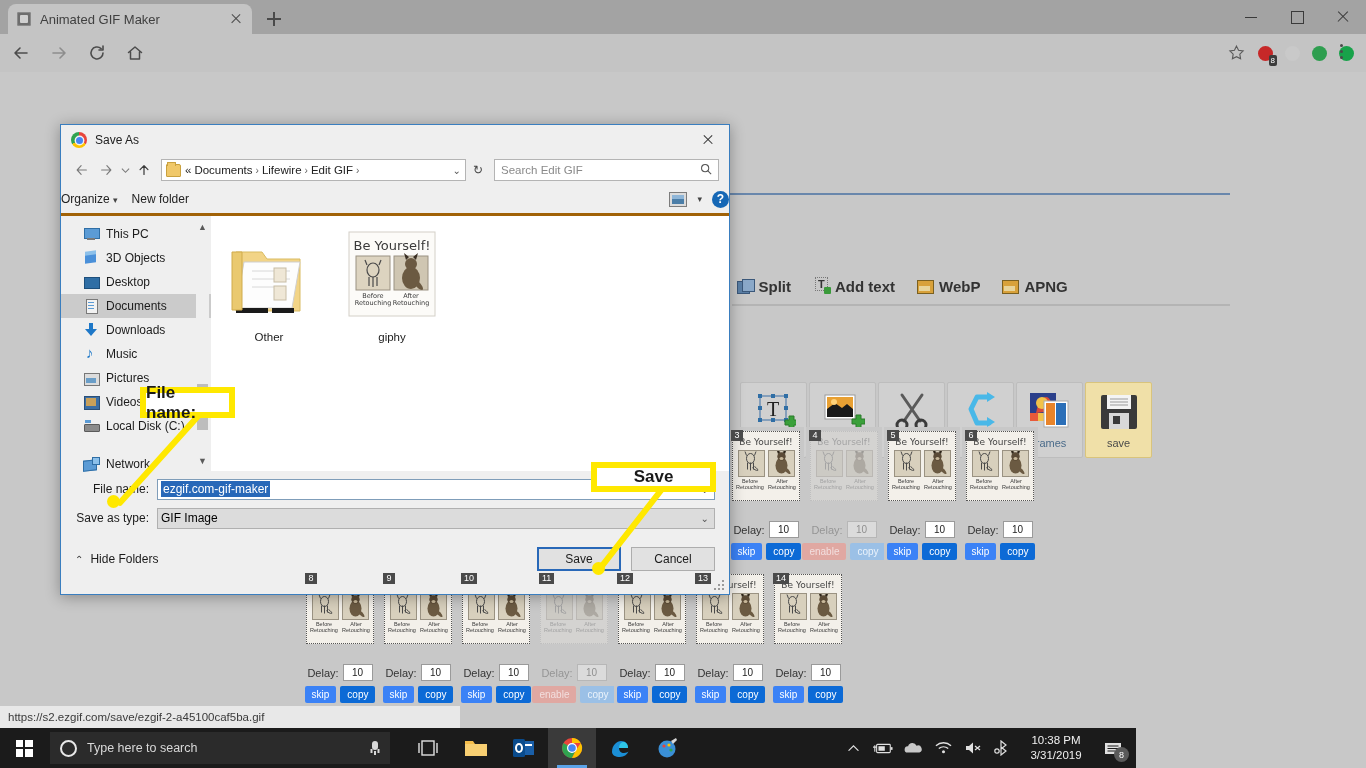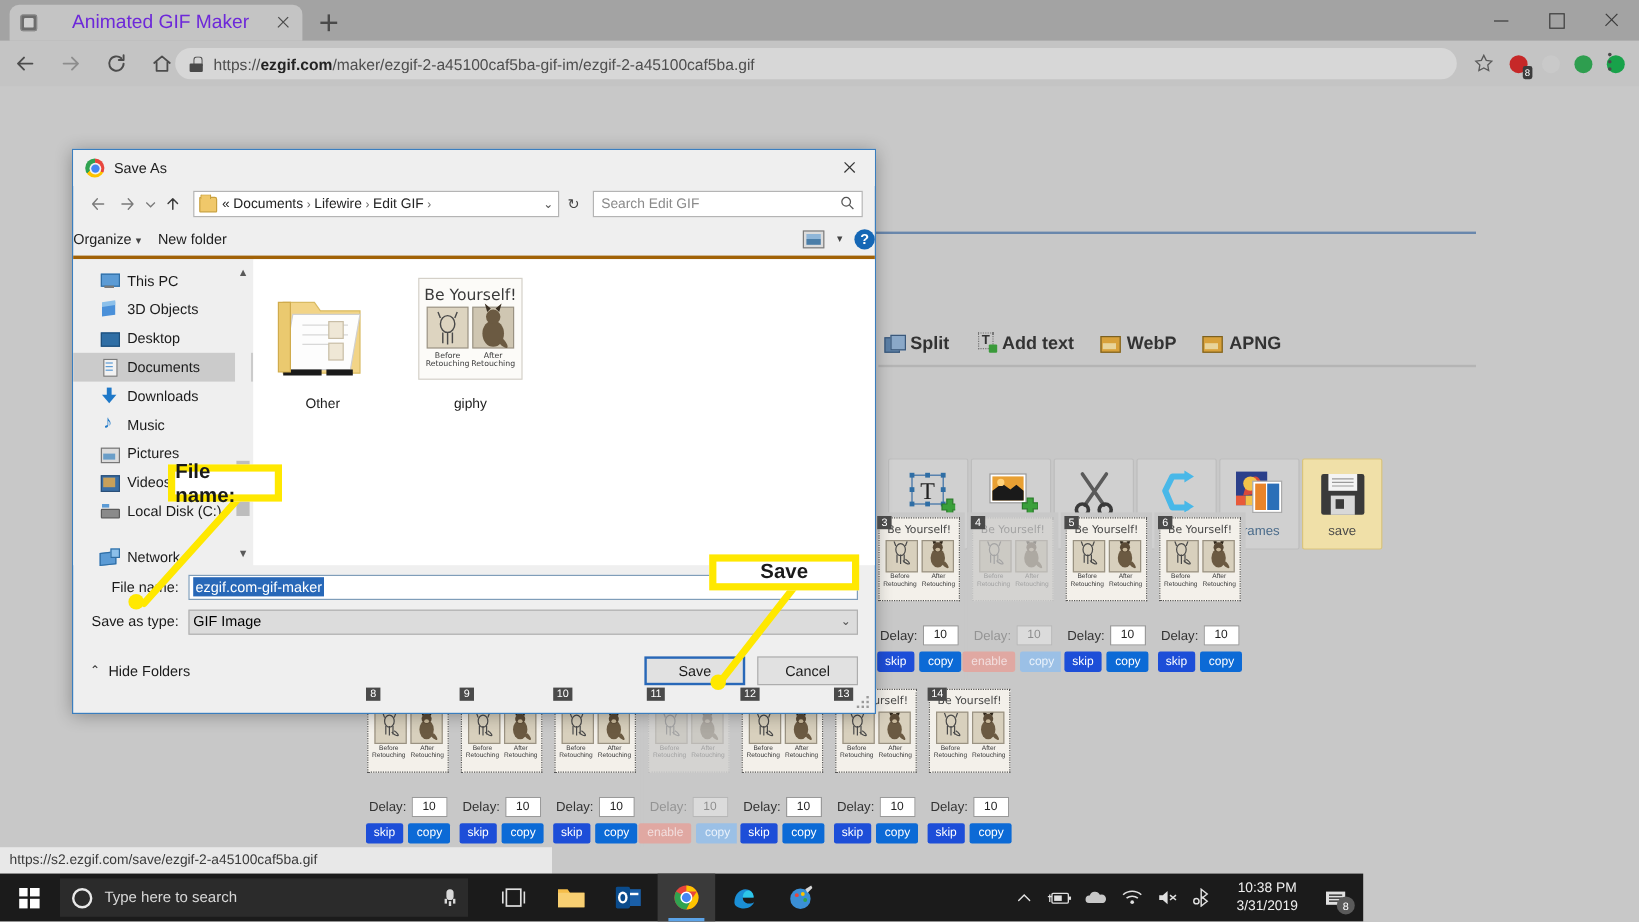--- a/index.html
+++ b/index.html
@@ -24,21 +24,21 @@
   .tab-favicon { width: 16px; height: 16px; flex: 0 0 16px; position: relative; }
   .tab-favicon::before {
     content:""; position:absolute; inset:1px; background:#6d6d6d;
     border-radius:2px;
     box-shadow: inset 0 0 0 1px #8a8a8a;
   }
   .tab-favicon::after{
     content:""; position:absolute; left:4px; top:4px; width:8px;height:8px;
     background:#d0d0d0; border-radius:1px;
   }
-  .tab-title { font-size: 16px; color: #6d28d9; flex: 1; white-space: nowrap; overflow: hidden; margin-left: 20px; }
+  .tab-title { font-size: 13px; color: #404040; flex: 1; white-space: nowrap; overflow: hidden; }
   .tab-close { width: 16px; height: 16px; position: relative; flex: 0 0 16px; }
   .tab-close::before, .tab-close::after {
     content:""; position:absolute; left:2px; top:7px; width:12px; height:1.4px; background:#4a4a4a;
   }
   .tab-close::before { transform: rotate(45deg); }
   .tab-close::after { transform: rotate(-45deg); }
   .tab-new {
     position: absolute; left: 262px; top: 7px; width: 24px; height: 24px;
   }
   .tab-new::before, .tab-new::after {
@@ -145,21 +145,21 @@
   .ty-pic { width: 27px; height: 27px; background: #d8d0bd; border: 1px solid #9a9282; position: relative; overflow:hidden; }
   .ty-cap { display:flex; gap:3px; margin-top:1px; }
   .ty-cap span { width: 29px; font-size: 5.5px; line-height: 6px; text-align:center; color:#3a3a3a; }
   .frame.disabled .frame-thumb { opacity: .28; border-color:#aaa; }
   .frame.disabled .delay-row { opacity: .35; }
   .delay-row { display:flex; align-items:center; gap:4px; margin-top:20px; font-size:11px; color:#333; }
   .delay-box { width: 30px; height: 17px; background:#fff; border:1px solid #9a9a9a; font-size:10px;
                display:flex;align-items:center;justify-content:center; color:#222;}
   .btn-row { display:flex; gap:4px; margin-top:5px; }
   .fbtn { font-size: 10px; color:#fff; padding: 3px 7px; border-radius: 2px; }
-  .fbtn.skip { background:#1d4ed8; }
+  .fbtn.skip { background:#3b82f6; }
   .fbtn.copy { background:#0c6ad6; }
   .fbtn.enable { background:#e0a8a2; color:#f2dede; }
   .fbtn.copy-dim { background:#9bc0e6; color:#eaf2fb; }
 
   
   .dog { position:absolute; left:50%; top:52%; transform:translate(-50%,-50%); }
 
   
   .dialog {
     position: absolute; left: 60px; top: 124px; width: 670px; height: 471px;
@@ -344,24 +344,20 @@
           <path d="M16 3v4h-4" stroke="currentColor" stroke-width="1.6" fill="none" stroke-linecap="round" stroke-linejoin="round"></path>
         </svg>
     </div>
     <div class="nav-btn">
       <svg width="20" height="20" viewBox="0 0 20 20">
           <path d="M3.5 9.5L10 4l6.5 5.5M5.5 9v7h9V9" stroke="currentColor" stroke-width="1.5" fill="none" stroke-linecap="round" stroke-linejoin="round"></path>
         </svg>
     </div>
   </div>
 
-  <div class="omnibox">
-    <span class="lock-icon"></span>
-    <span class="omnibox-url"><span>https://</span><b>ezgif.com</b><span>/maker/ezgif-2-a45100caf5ba-gif-im/ezgif-2-a45100caf5ba.gif</span></span>
-  </div>
   <div class="star-btn">
     <svg width="17" height="17" viewBox="0 0 20 20">
         <path d="M10 2.5l2.4 4.9 5.4.8-3.9 3.8.9 5.4-4.8-2.5-4.8 2.5.9-5.4L2.2 8.2l5.4-.8z" stroke="#5a5a5a" stroke-width="1.3" fill="none"></path>
       </svg>
   </div>
   <div class="ext-icons">
     <div class="ext">
       <div class="ext-circle" style="background:#c62828"></div>
       <div class="ext-badge">8</div>
     </div>

